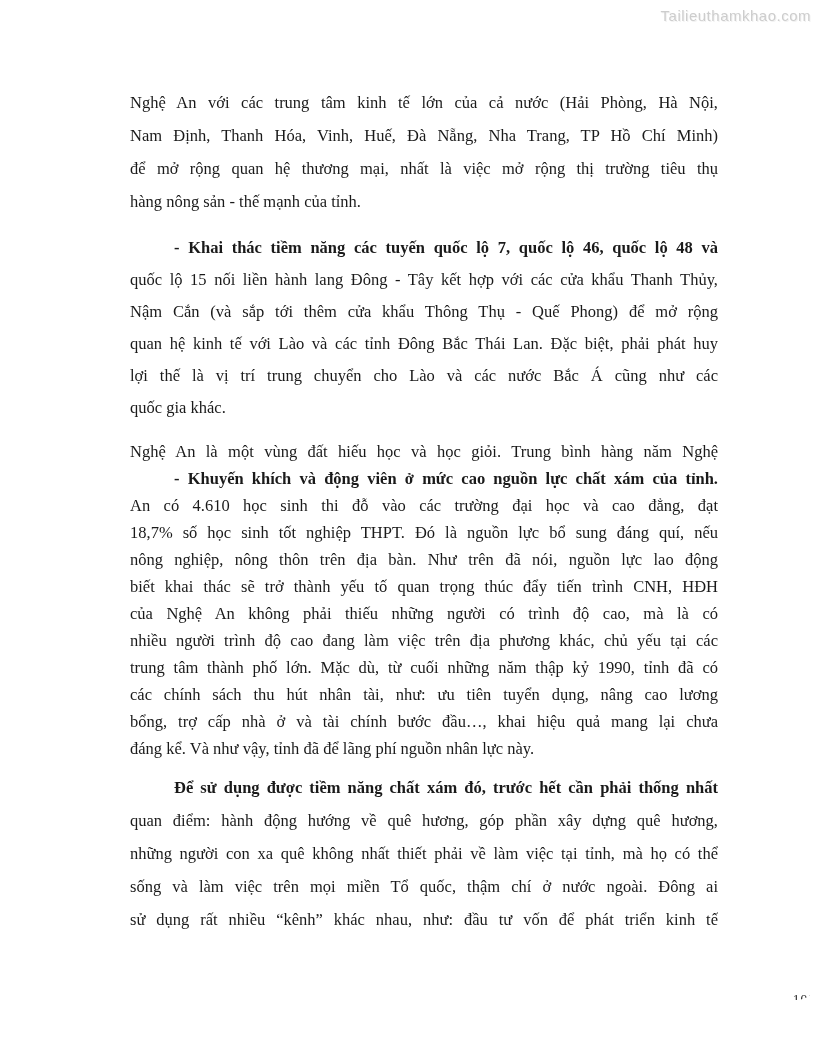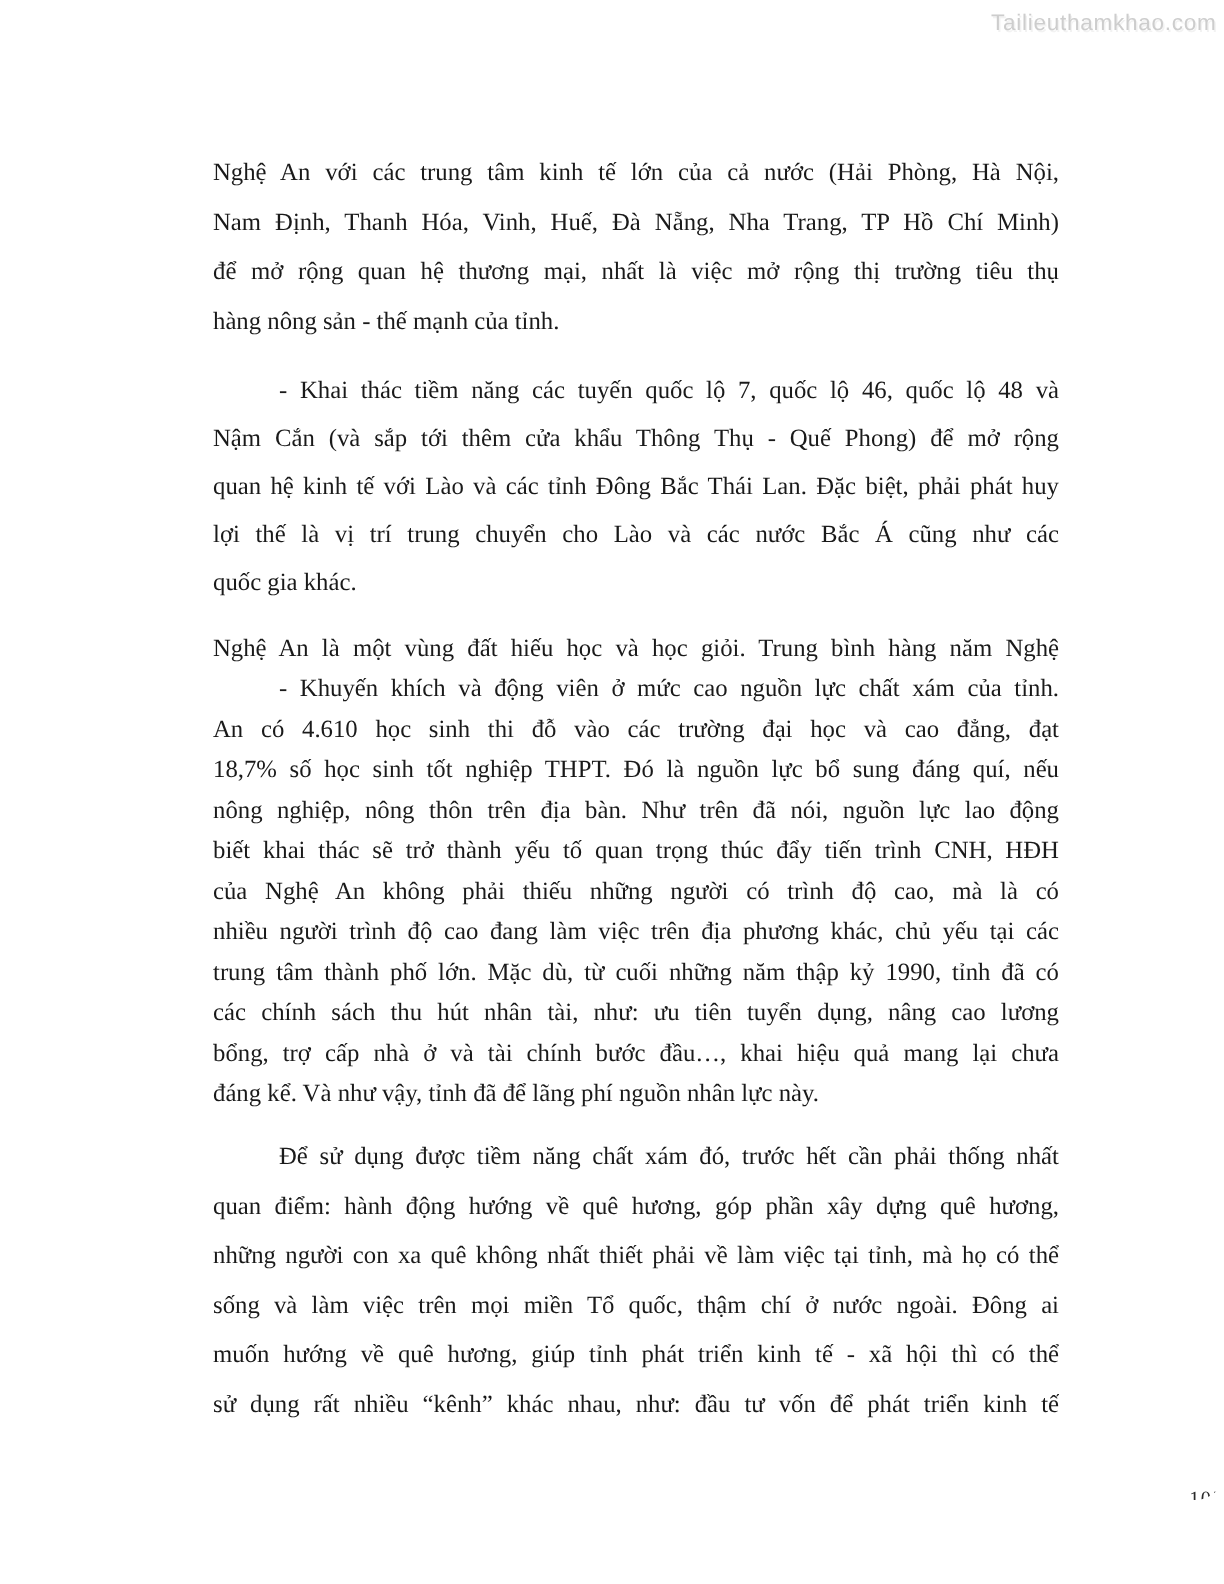--- a/index.html
+++ b/index.html
@@ -27,34 +27,34 @@
     text-shadow: 1px 1px 0 #f2f2f2;
     letter-spacing: 0.5px;
   }
   .text-body {
     position: absolute;
     top: 86px;
     left: 130px;
     width: 588px;
     font-size: 16.5px;
   }
-  .para { margin: 12px; }
+  .para { margin: 0; }
   .para + .para { margin-top: 14px; }
   .para.p2 { line-height: 32px; }
   .para.p1, .para.p4 { line-height: 33px; }
   .para.tight { line-height: 27px; }
   .para.p4 { margin-top: 9px; }
   .line {
     text-align: justify;
     overflow: hidden;
     white-space: normal;
   }
   .line.fill { text-align-last: justify; }
   .line.no-fill { text-align-last: left; }
-  .line.indent { text-indent: 44px; }
+  .line.indent { text-indent: 44px; font-weight: bold; }
   .page-number {
     position: absolute;
     top: 991px;
     left: 0;
     width: 100%;
     text-align: right;
     font-size: 13.5px;
     color: #2a2a2a;
     letter-spacing: 1px;
   }
@@ -67,20 +67,21 @@
 
   <div class="text-body">
       <div class="para p1">
         <div class="line fill">Nghệ An  với các trung tâm kinh tế lớn của cả nước (Hải Phòng, Hà Nội,</div>
         <div class="line fill">Nam Định, Thanh Hóa, Vinh, Huế, Đà Nẵng, Nha Trang, TP Hồ Chí Minh)</div>
         <div class="line fill">để mở rộng quan hệ thương mại, nhất là việc mở rộng thị trường tiêu thụ</div>
         <div class="line no-fill">hàng nông sản - thế mạnh của tỉnh.</div>
       </div>
       <div class="para p2">
         <div class="line fill indent">- Khai thác tiềm năng các tuyến quốc lộ 7, quốc lộ 46, quốc lộ 48 và</div>
+        <div class="line fill">quốc lộ 15 nối liền hành lang Đông - Tây kết hợp với các cửa khẩu Thanh Thủy,</div>
         <div class="line fill">Nậm Cắn (và sắp tới thêm cửa khẩu Thông Thụ - Quế Phong) để mở rộng</div>
         <div class="line fill">quan hệ kinh tế với Lào và các tỉnh Đông Bắc Thái Lan. Đặc biệt, phải phát huy</div>
         <div class="line fill">lợi thế là vị trí trung chuyển cho Lào và các nước Bắc Á cũng như các</div>
         <div class="line no-fill">quốc gia khác.</div>
       </div>
       <div class="para p3 tight">
         <div class="line fill">Nghệ An là một vùng đất hiếu học và học giỏi. Trung bình hàng năm Nghệ</div>
         <div class="line fill indent">- Khuyến khích và động viên ở mức cao nguồn lực chất xám của tỉnh.</div>
         <div class="line fill">An có 4.610 học sinh thi đỗ vào các trường đại học và cao đẳng, đạt</div>
         <div class="line fill">18,7% số học sinh tốt nghiệp THPT. Đó là nguồn lực bổ sung đáng quí, nếu</div>
@@ -91,19 +92,18 @@
         <div class="line fill">trung tâm thành phố lớn. Mặc dù, từ cuối những năm thập kỷ 1990, tỉnh đã có</div>
         <div class="line fill">các chính sách thu hút nhân tài, như: ưu tiên tuyển dụng, nâng cao lương</div>
         <div class="line fill">bổng, trợ cấp nhà ở và tài chính bước đầu…, khai hiệu quả mang lại chưa</div>
         <div class="line no-fill">đáng kể.  Và như vậy, tỉnh đã để lãng phí nguồn nhân lực này.</div>
       </div>
       <div class="para p4">
         <div class="line fill indent">Để sử dụng được tiềm năng chất xám đó, trước hết cần phải thống nhất</div>
         <div class="line fill">quan điểm: hành động hướng về quê hương, góp phần xây dựng quê hương,</div>
         <div class="line fill">những người con xa quê không nhất thiết phải về làm việc tại tỉnh, mà họ có thể</div>
         <div class="line fill">sống và làm việc trên mọi miền Tổ quốc, thậm chí ở nước ngoài. Đông ai</div>
-        <div class="line fill">muốn hướng về quê hương, giúp tỉnh phát triển kinh tế - xã hội thì có thể</div>
         <div class="line fill">sử dụng rất nhiều “kênh” khác nhau, như: đầu tư vốn để phát triển kinh tế</div>
       </div>
     </div>
 
   <div class="page-number">105</div>
 </div>
 
 </body></html>

